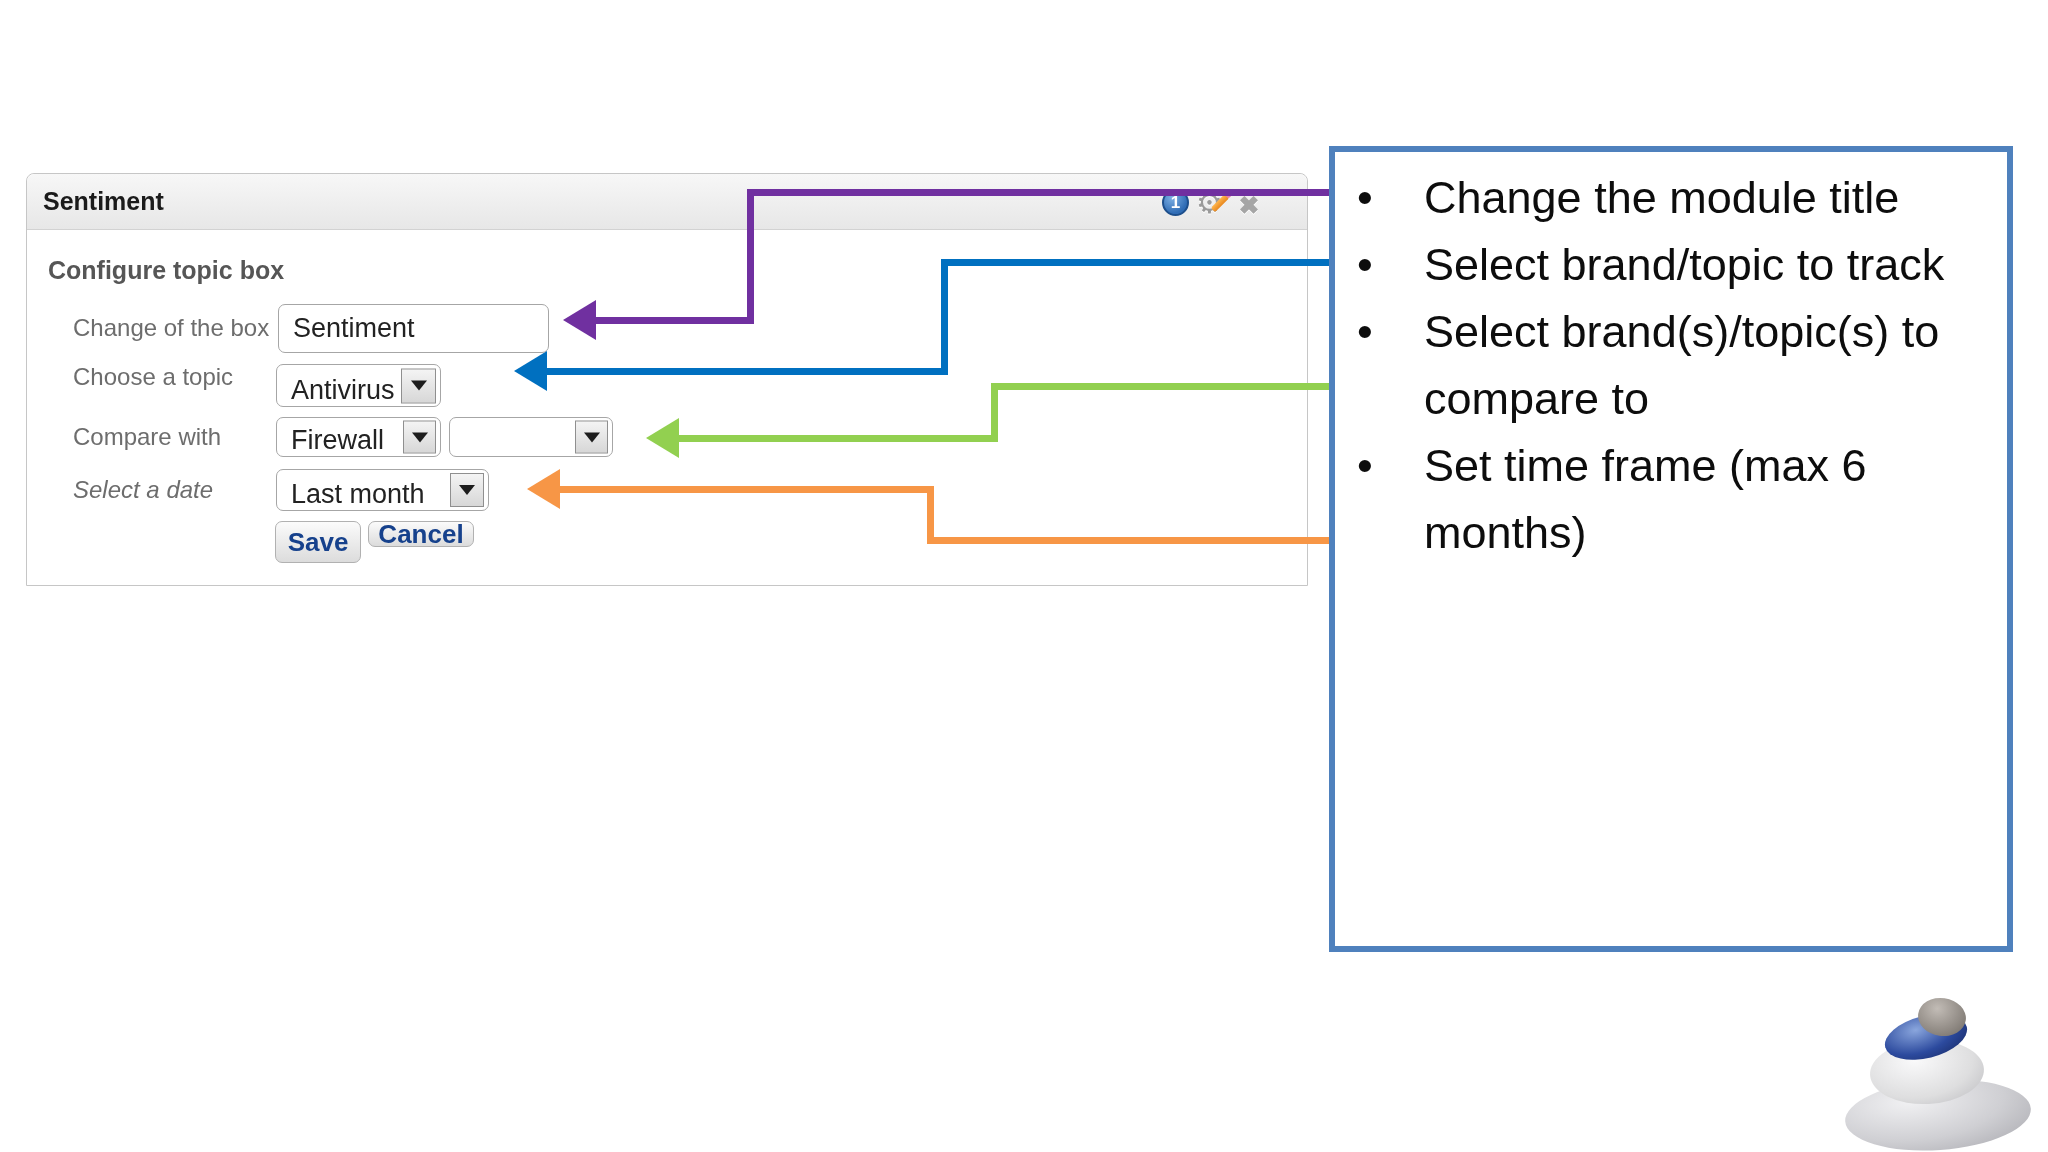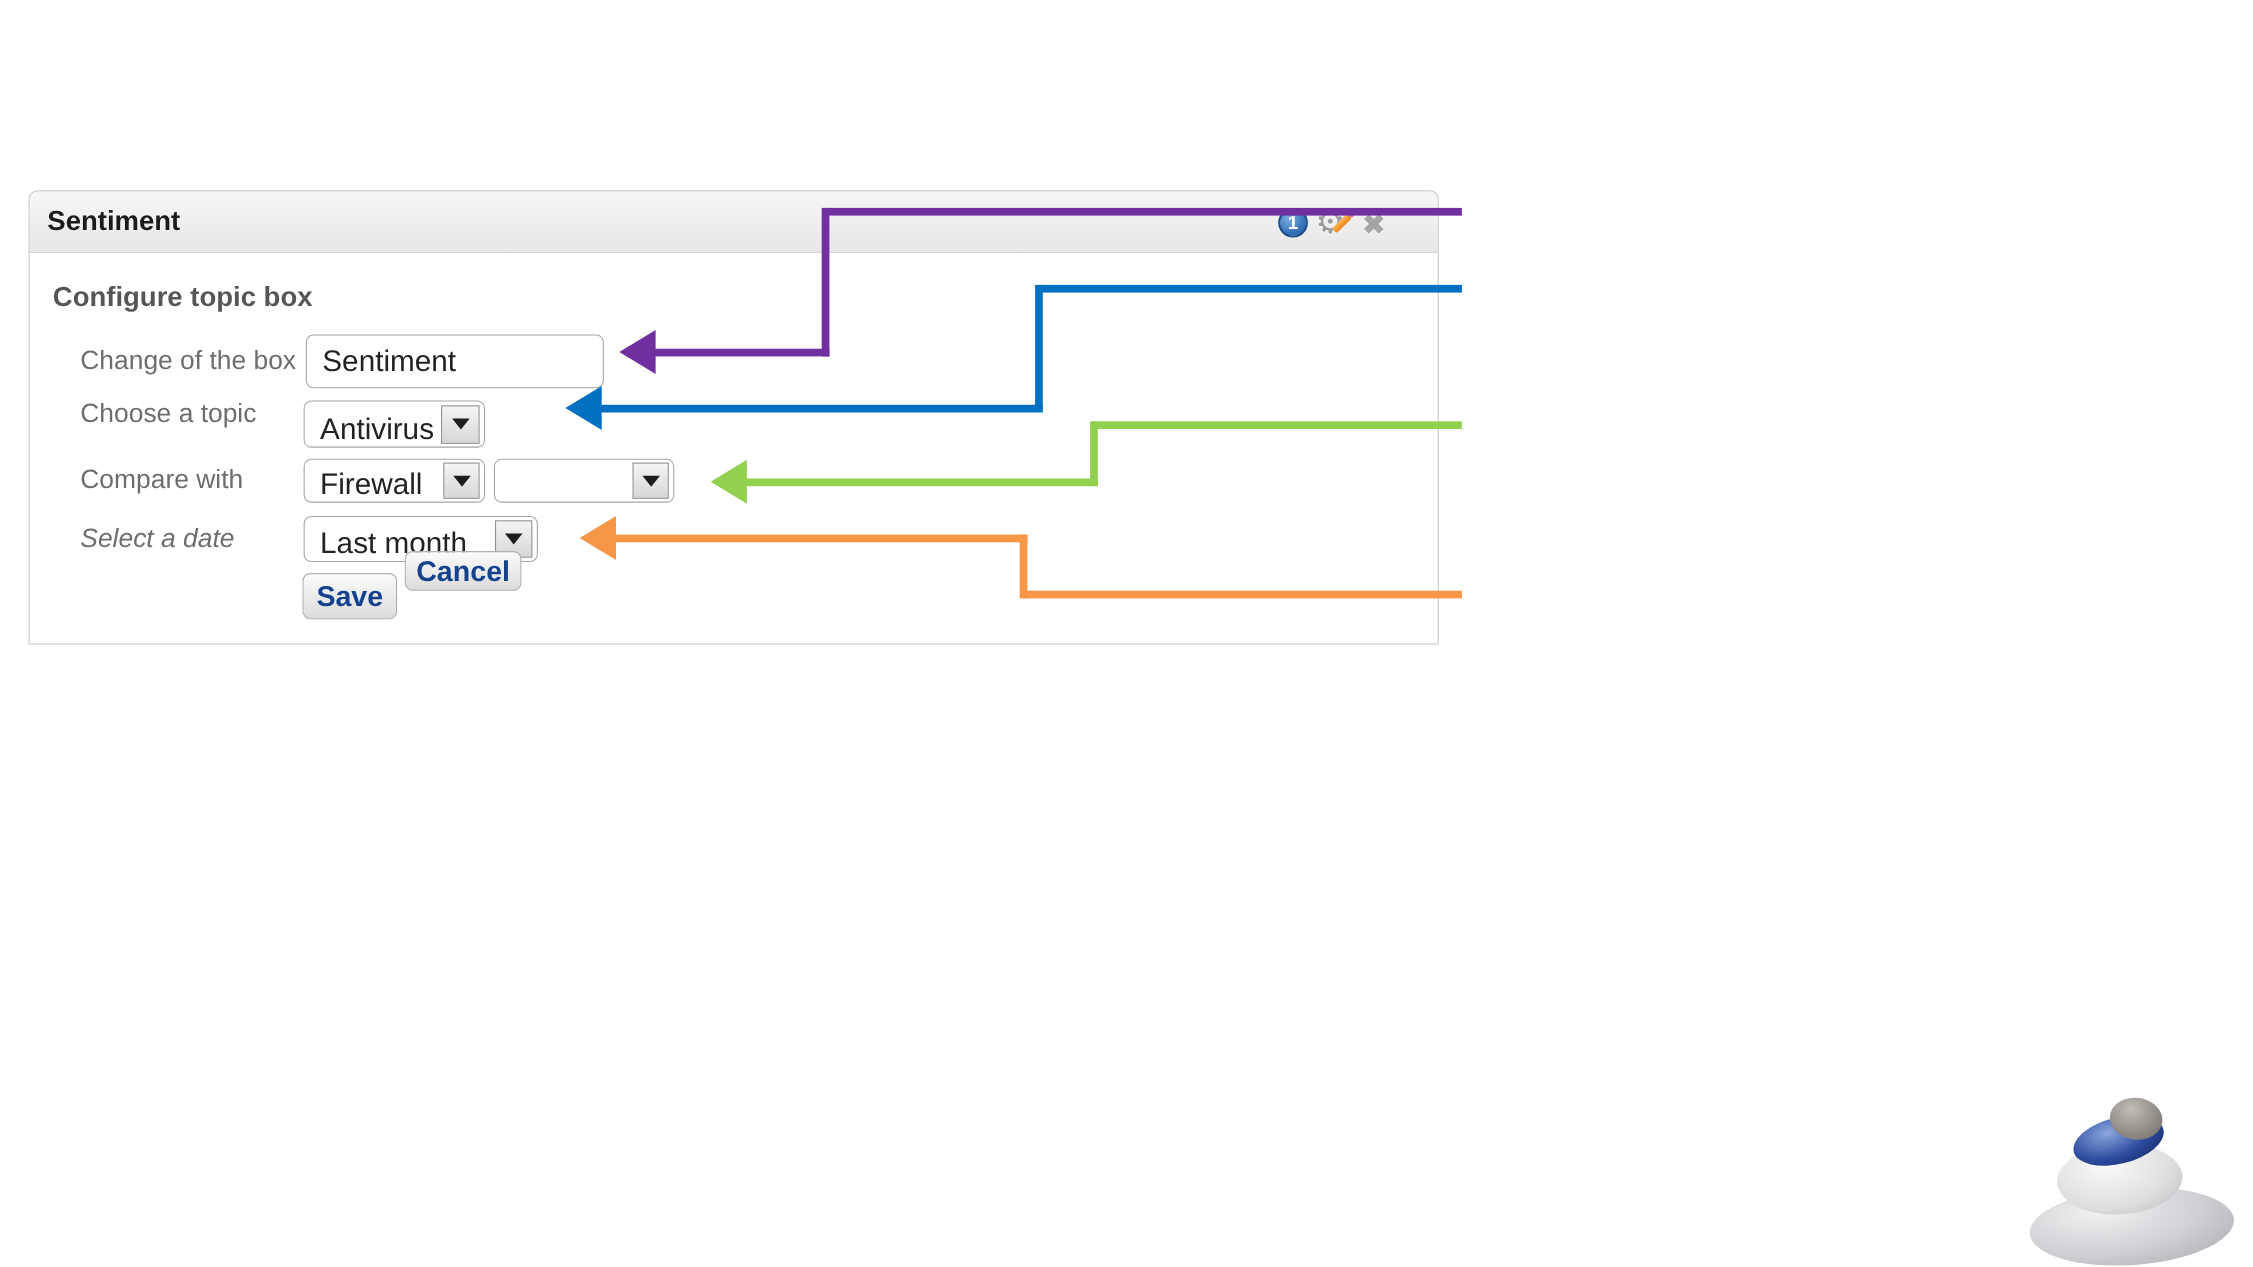--- a/index.html
+++ b/index.html
@@ -119,23 +119,31 @@
 
     <div class="abs field-label" style="left:46px;top:302px;font-style:italic;">Select a date</div>
     <div class="abs select" style="left:249px;top:295px;width:213px;height:42px;">
       <span>Last month</span>
       <span class="dd-btn" style="width:32px;height:32px;">
         <span class="tri"></span>
       </span>
     </div>
 
     <div class="abs btn" style="left:248px;top:347px;width:86px;height:42px;">Save</div>
-    <div class="abs btn" style="left:341px;top:327px;width:106px;height:36px;">Cancel</div>
+    <div class="abs btn" style="left:341px;top:347px;width:106px;height:26px;">Cancel</div>
   </div>
 
+  <div id="callout" class="abs" style="--callout-border: #4f81bd;">
+    <ul>
+      <li>Change the module title</li>
+      <li>Select brand/topic to track</li>
+      <li>Select brand(s)/topic(s) to compare to</li>
+      <li>Set time frame (max 6 months)</li>
+    </ul>
+  </div>
 
   <div class="abs" style="--arrow-color: #7030a0;">
     <div class="seg" style="left:750px;top:189px;width:579px;height:7px;"></div>
     <div class="seg" style="left:747px;top:189px;width:7px;height:135px;"></div>
     <div class="seg" style="left:595px;top:317px;width:159px;height:7px;"></div>
     <div class="head" style="left:563px;top:300px;"></div>
   </div>
 
   <div class="abs" style="--arrow-color: #0070c0;">
     <div class="seg" style="left:944px;top:259px;width:385px;height:7px;"></div>

